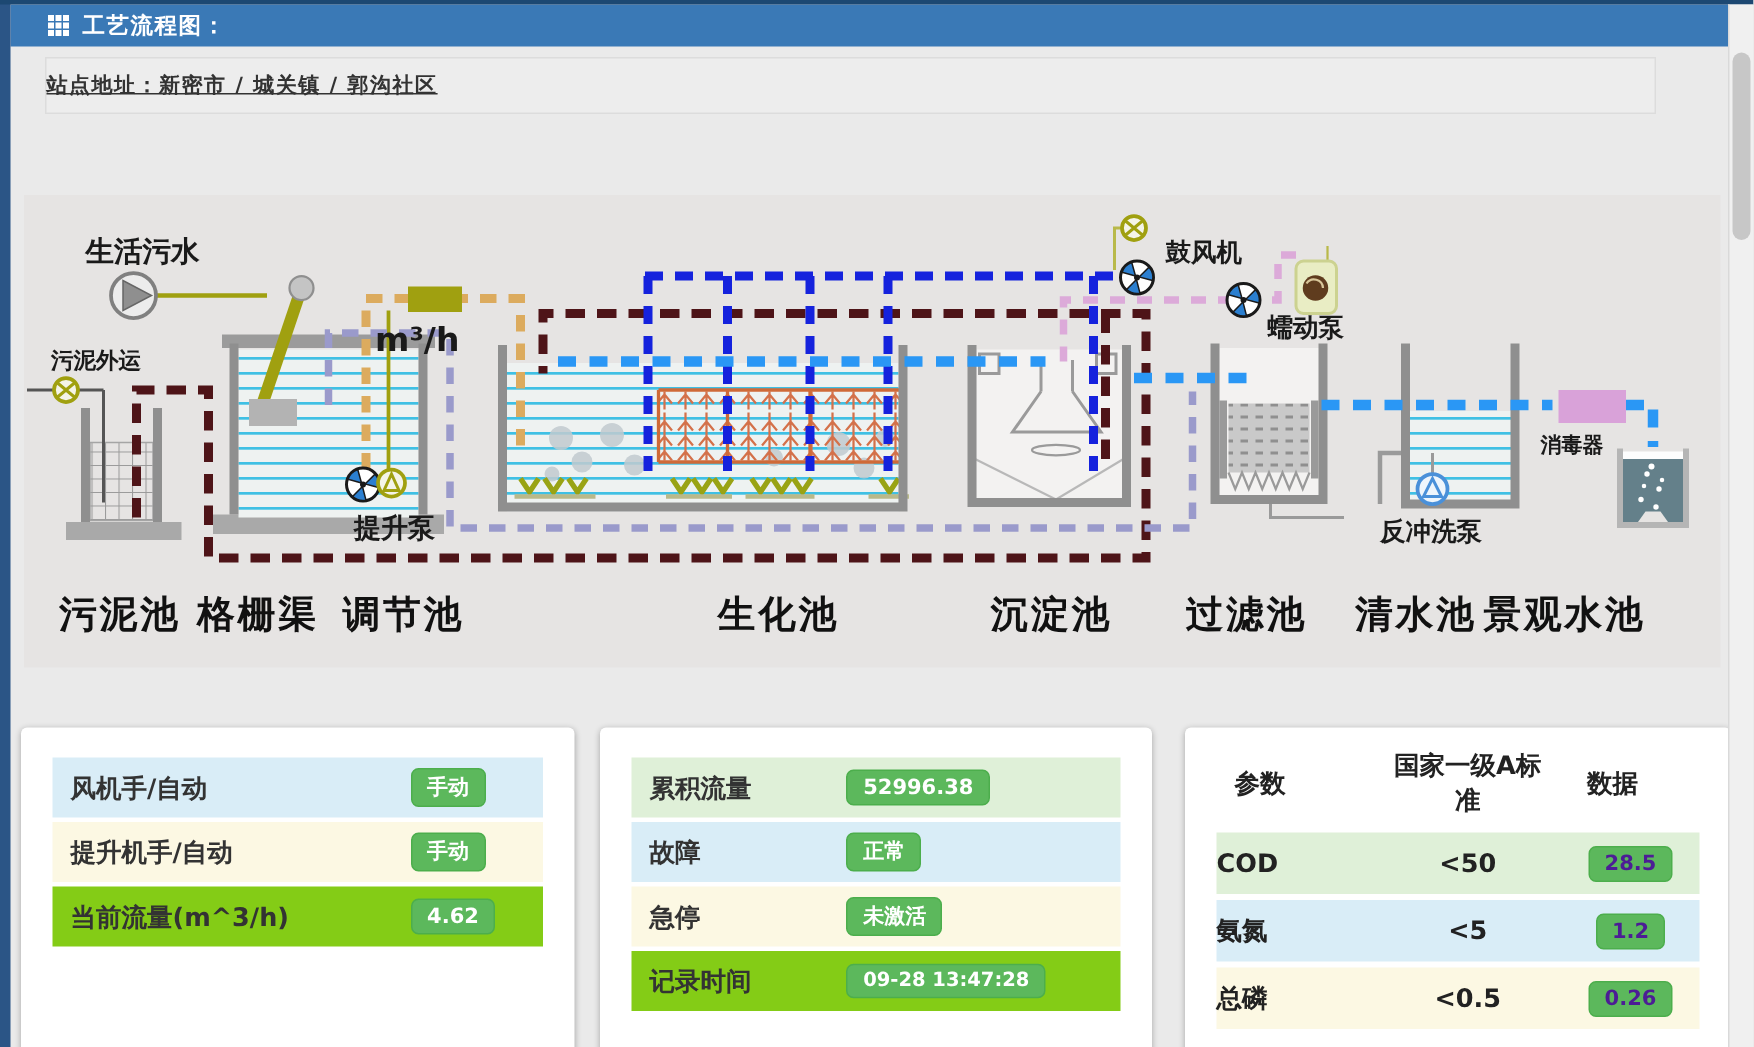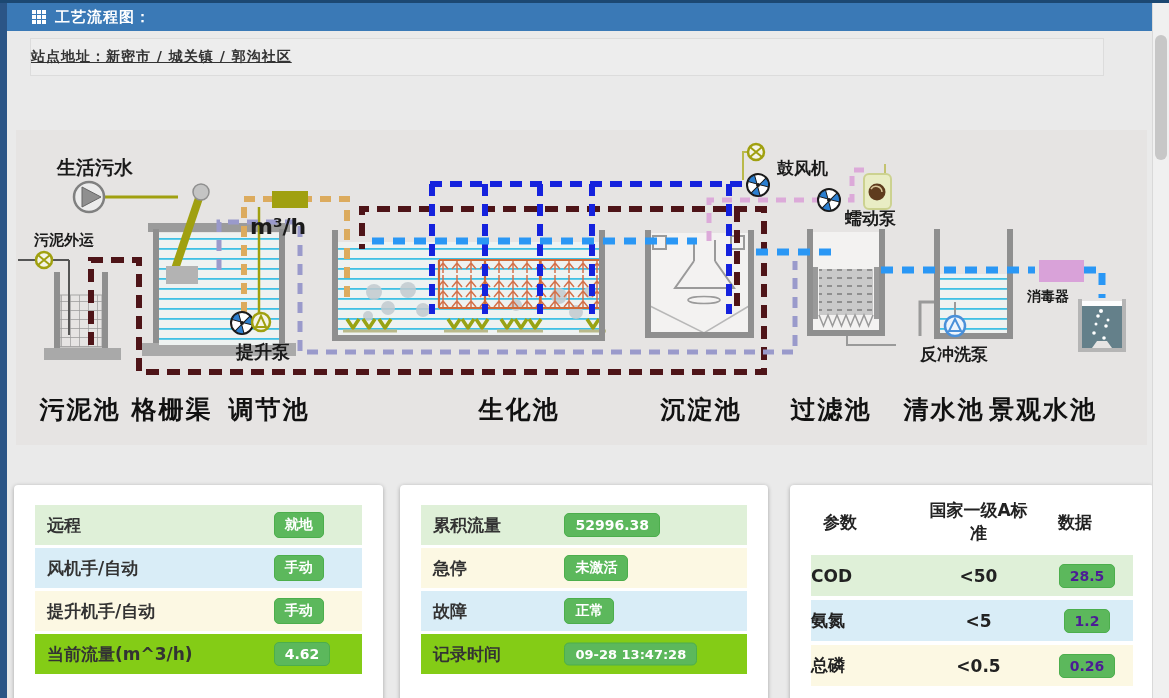--- a/index.html
+++ b/index.html
@@ -278,50 +278,46 @@
   <text class="tanklabel" x="253" y="288" font-size="25" text-anchor="middle">调节池</text>
   <text class="tanklabel" x="503" y="288" font-size="25" text-anchor="middle">生化池</text>
   <text class="tanklabel" x="685" y="288" font-size="25" text-anchor="middle">沉淀池</text>
   <text class="tanklabel" x="815" y="288" font-size="25" text-anchor="middle">过滤池</text>
   <text class="tanklabel" x="928" y="288" font-size="25" text-anchor="middle">清水池</text>
   <text class="tanklabel" x="1027" y="288" font-size="25" text-anchor="middle">景观水池</text>
 </svg>
 </div>
 
 <div class="card card1">
-  <div class="prow bg-green">
-    <span class="plabel">远程</span>
-    <span class="badge">就地</span>
-  </div>
   <div class="prow bg-blue">
     <span class="plabel">风机手/自动</span>
     <span class="badge">手动</span>
   </div>
   <div class="prow bg-yellow">
     <span class="plabel">提升机手/自动</span>
     <span class="badge">手动</span>
   </div>
   <div class="prow bg-red">
     <span class="plabel">当前流量(m^3/h)</span>
     <span class="badge">4.62</span>
   </div>
 </div>
 
 <div class="card card2">
   <div class="prow bg-green">
     <span class="plabel">累积流量</span>
     <span class="badge">52996.38</span>
   </div>
+  <div class="prow bg-blue">
+    <span class="plabel">故障</span>
+    <span class="badge">正常</span>
+  </div>
   <div class="prow bg-yellow">
     <span class="plabel">急停</span>
     <span class="badge">未激活</span>
-  </div>
-  <div class="prow bg-blue">
-    <span class="plabel">故障</span>
-    <span class="badge">正常</span>
   </div>
   <div class="prow bg-red">
     <span class="plabel">记录时间</span>
     <span class="badge small">09-28 13:47:28</span>
   </div>
 </div>
 
 <div class="card card3">
   <div class="qhead">
     <span class="c-param">参数</span>

